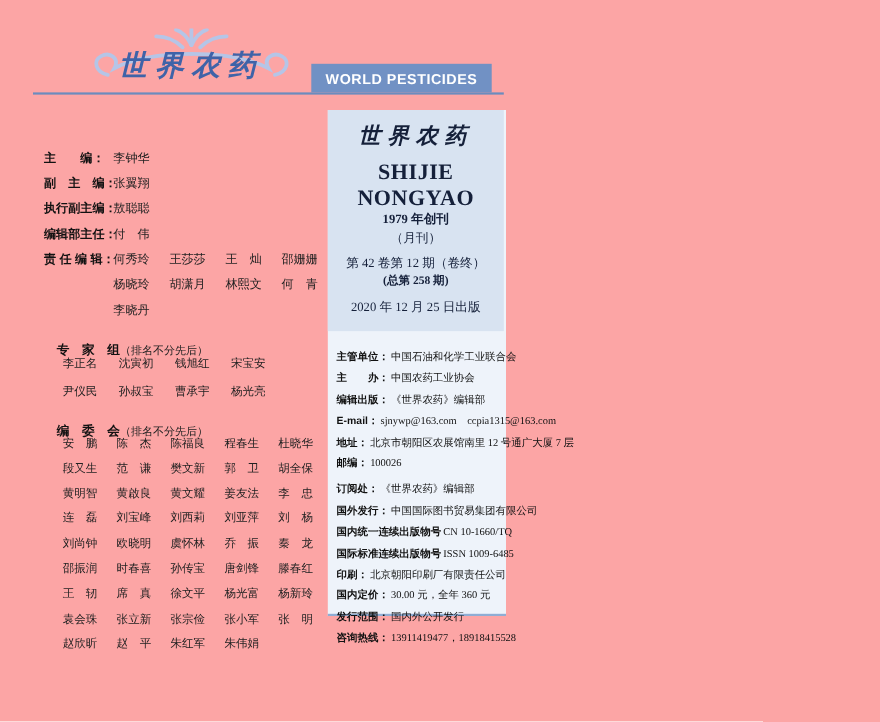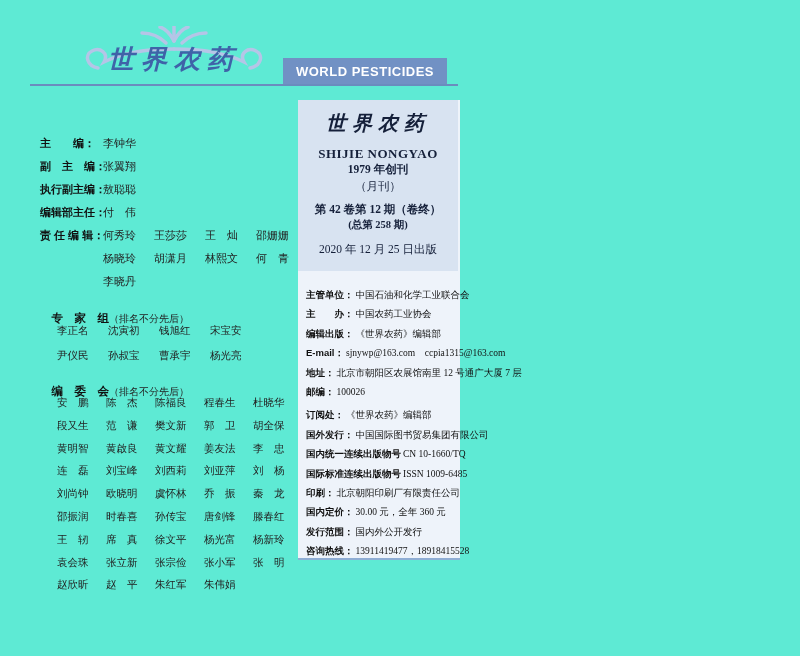--- a/index.html
+++ b/index.html
@@ -1,16 +1,16 @@
 <!DOCTYPE html>
 <html><head>
 <meta charset="utf-8">
 <style>
   html,body{margin:0;padding:0;background:#ffffff;}
-  .page{position:relative;width:800px;height:656px;background:#5eead4;overflow:hidden;
+  .page{position:relative;width:800px;height:656px;background:#fca5a5;overflow:hidden;
         font-family:"Liberation Serif","DejaVu Serif",serif;color:#1a1a1a;}
   .abs{position:absolute;}
 
   
   .logo{left:82px;top:26px;width:184px;height:58px;}
   .logo svg{position:absolute;left:0;top:0;}
   .logo-text{position:absolute;left:0;top:16px;width:100%;text-align:center;
              font-weight:bold;font-style:italic;font-size:26px;letter-spacing:7px;
              color:#3f63a8;font-family:"Liberation Serif",serif;}
   .banner{left:283px;top:58px;width:164px;height:26px;background:#7191c4;
@@ -28,24 +28,24 @@
   .sec-head b{font-family:"Liberation Sans","DejaVu Sans",sans-serif;color:#111;}
   .sec-note{font-size:10px;color:#222;margin-top:37px;}
   .names-row{left:57px;display:flex;font-size:10.5px;white-space:pre;}
   .bcell{display:inline-block;width:49px;color:#222;}
 
   
   .panel{left:298px;top:100px;width:162px;height:458px;background:#eef3fa;
          border-bottom:2px solid #8fadd4;font-size:9.5px;}
   .mast{width:160px;background:#d8e3f1;padding:10px 0 14px 0;text-align:center;color:#15203a;}
   .mast .m-cn{font-weight:bold;font-size:20px;letter-spacing:6px;font-style:italic;}
-  .mast .m-py{font-weight:bold;font-size:13px;letter-spacing:0.5px;margin-top:9px;}
+  .mast .m-py{font-weight:bold;font-size:20px;letter-spacing:0.5px;margin-top:9px;}
   .mast .m-founded{font-weight:bold;font-size:11.5px;}
   .mast .m-freq{font-weight:normal;font-size:11.5px;margin-top:2px;}
-  .mast .m-issue{font-weight:bold;font-size:11.5px;margin-top:8px;}
+  .mast .m-issue{font-weight:normal;font-size:11.5px;margin-top:8px;}
   .mast .m-total{font-weight:bold;font-size:10.5px;margin-top:1px;}
   .mast .m-date{font-weight:normal;font-size:11.5px;margin-top:10px;}
   .pl-list{padding:14px 0 0 8px;}
   .pl-line{height:19.4px;line-height:19.4px;white-space:nowrap;color:#111;}
   .pl-line b{font-family:Liberation Sans, sans-serif;margin-right:2px;}
   .gap-top{margin-top:4px;}
 </style>
 </head>
 <body>
 

